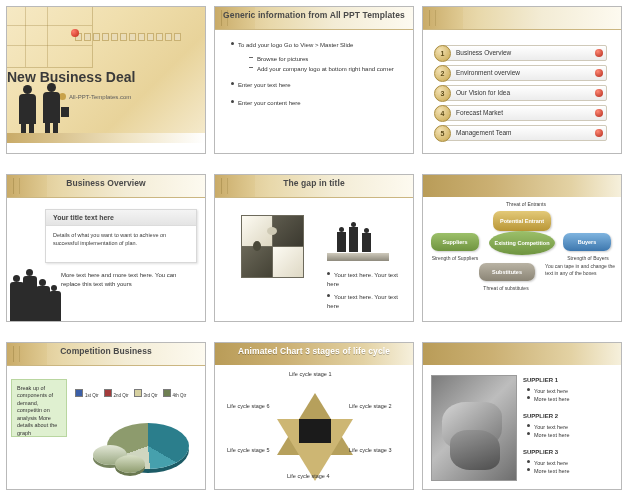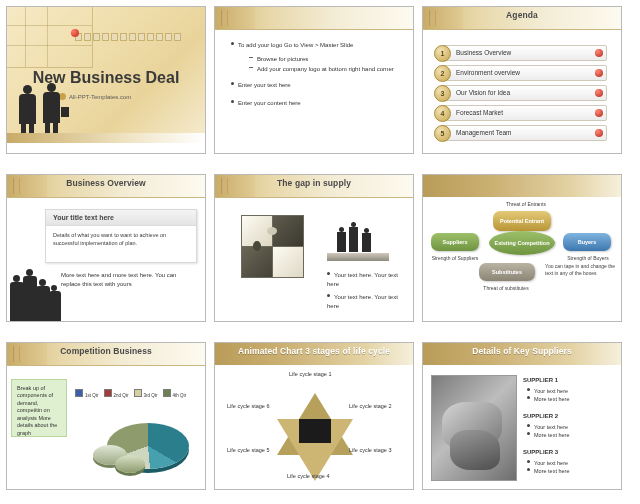--- a/index.html
+++ b/index.html
@@ -64,22 +64,22 @@
     border-bottom:1px solid rgba(150,120,50,.35);
   }
   .cover .net i{position:absolute;background:rgba(150,120,50,.3);}
   .cover .dotrow{position:absolute;left:68px;top:26px;display:flex;gap:2px;}
   .cover .dotrow span{width:5px;height:6px;background:#e9dcb9;border:1px solid #c9b173;display:block;}
   .cover .redball{
     position:absolute;left:64px;top:22px;width:8px;height:8px;border-radius:50%;
     background:radial-gradient(circle at 30% 30%,#ff7a6a,#c02a18);
   }
   .cover h1{
-    position:absolute;left:0;right:0;top:62px;margin:0;text-align:center;
-    font-size:16px;font-weight:bold;color:#3a3a3a;
+    position:absolute;left:0;right:0;top:62px;margin:0;text-align:left;
+    font-size:14px;font-weight:bold;color:#3a3a3a;
   }
   .cover .subline{
     position:absolute;left:52px;top:86px;font-size:6px;color:#5c5c5c;
   }
   .cover .logo{
     display:inline-block;width:7px;height:7px;border-radius:50%;
     background:#c8a24a;margin-right:3px;vertical-align:-1px;
   }
   .cover .band{
     position:absolute;left:0;bottom:10px;width:100%;height:10px;
@@ -210,20 +210,21 @@
 
       <div class="band"></div>
       <div class="band2"></div>
     </div>
   </div>
 
   <div class="slide">
     <div class="titlebar">
         <div class="tl"></div>
       </div>
+    <div class="ttxt">Generic information from All PPT Templates</div>
 
     <div class="bul" style="left:16px;top:34px;width:170px;">
       <span class="dot"></span><span>To add your logo Go to View &gt; Master Slide</span>
     </div>
     <div class="bul" style="left:34px;top:48px;width:160px;">
       <span class="dash"></span><span>Browse for pictures</span>
     </div>
     <div class="bul" style="left:34px;top:58px;width:162px;">
       <span class="dash"></span><span>Add your company logo at bottom right hand corner</span>
     </div>
@@ -232,21 +233,20 @@
     </div>
     <div class="bul" style="left:16px;top:92px;">
       <span class="dot"></span><span>Enter your content here</span>
     </div>
   </div>
 
   <div class="slide">
     <div class="titlebar">
         <div class="tl"></div>
       </div>
-    <div class="ttxt">Agenda</div>
 
     <div class="ag-item" style="top:38px;">
       <div class="num">1</div>
       <div class="lbl">Business Overview</div>
       <div class="rb"></div>
     </div>
     <div class="ag-item" style="top:58px;">
       <div class="num">2</div>
       <div class="lbl">Environment overview</div>
       <div class="rb"></div>
@@ -290,21 +290,21 @@
       <div class="sil" style="left:27px;top:31px;width:14px;height:35px;border-radius:3px 3px 0 0;"></div>
       <div class="sil" style="left:42px;top:30px;width:6px;height:6px;border-radius:50%;"></div>
       <div class="sil" style="left:40px;top:36px;width:12px;height:30px;border-radius:3px 3px 0 0;"></div>
     </div>
   </div>
 
   <div class="slide">
     <div class="titlebar">
         <div class="tl"></div>
       </div>
-    <div class="ttxt">The gap in supply</div>
+    <div class="ttxt">The gap in title</div>
 
     <div class="pz" style="left:26px;top:40px;width:70px;height:66px;">
       <div class="pc" style="left:0;top:0;background:linear-gradient(135deg,#fdfbf3,#ddd7c2);"></div>
       <div class="pc" style="left:31px;top:0;background:linear-gradient(135deg,#5e5b4e,#3b392f);"></div>
       <div class="pc" style="left:0;top:31px;background:linear-gradient(135deg,#6a6758,#444235);"></div>
       <div class="pc" style="left:31px;top:31px;background:linear-gradient(135deg,#fdfbf3,#ded8c4);"></div>
       <div style="position:absolute;left:26px;top:12px;width:10px;height:8px;border-radius:50%;background:#cfcab5;"></div>
       <div style="position:absolute;left:12px;top:26px;width:8px;height:10px;border-radius:50%;background:#4a4839;"></div>
     </div>
 
@@ -381,21 +381,20 @@
     <div class="star-lbl" style="left:74px;top:28px;">Life cycle stage 1</div>
     <div class="star-lbl" style="left:134px;top:60px;">Life cycle stage 2</div>
     <div class="star-lbl" style="left:134px;top:104px;">Life cycle stage 3</div>
     <div class="star-lbl" style="left:72px;top:130px;">Life cycle stage 4</div>
     <div class="star-lbl" style="left:12px;top:104px;">Life cycle stage 5</div>
     <div class="star-lbl" style="left:12px;top:60px;">Life cycle stage 6</div>
   </div>
 
   <div class="slide">
     <div class="goldhead"></div>
-    <div class="ttxt white">Details of Key Suppliers</div>
 
     <div class="photo" style="left:8px;top:32px;width:84px;height:104px;">
       <div style="position:absolute;left:10px;top:26px;width:60px;height:48px;border-radius:40% 30% 45% 35%;background:linear-gradient(140deg,#d5d5d5,#757575);"></div>
       <div style="position:absolute;left:18px;top:54px;width:50px;height:40px;border-radius:35% 45% 30% 40%;background:linear-gradient(160deg,#9b9b9b,#4e4e4e);"></div>
     </div>
 
     <div class="sup-t" style="left:100px;top:34px;">SUPPLIER 1</div>
     <div class="sup-b" style="left:104px;top:44px;">
       <div><span class="dot"></span><span>Your text here</span></div>
       <div><span class="dot"></span><span>More text here</span></div>

